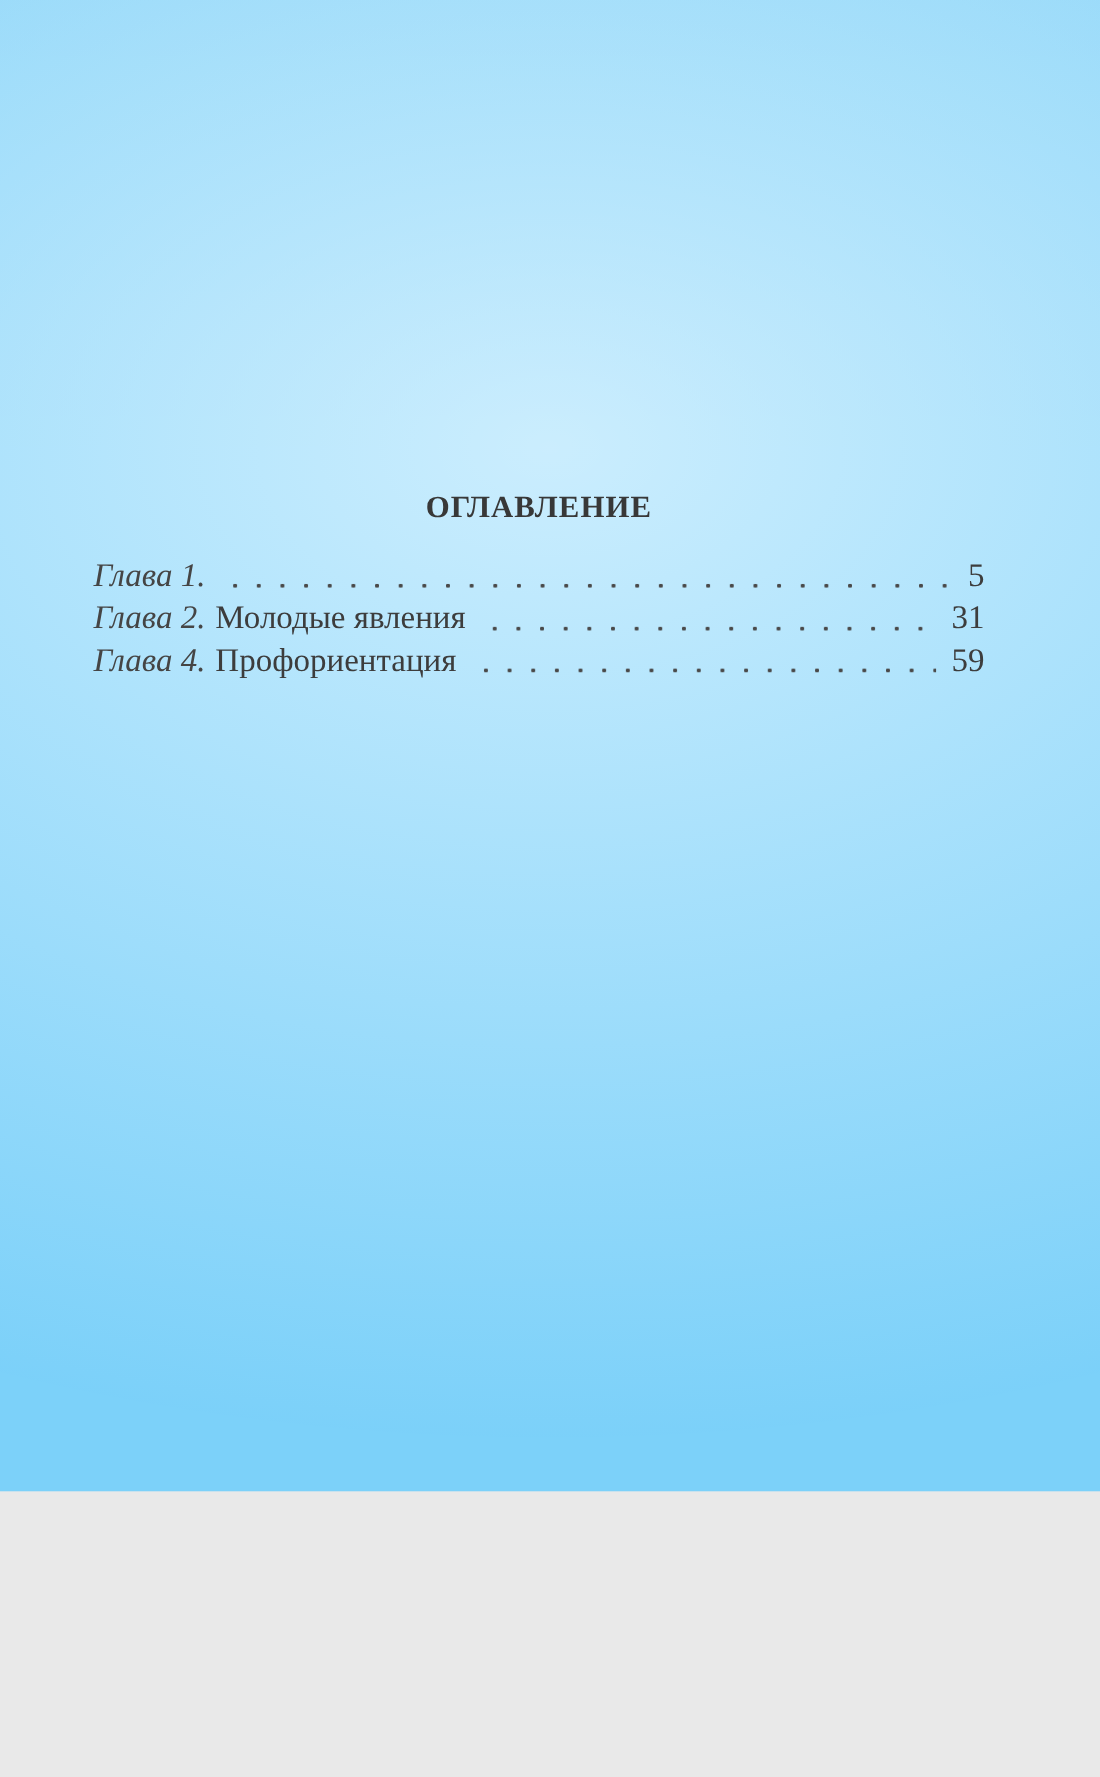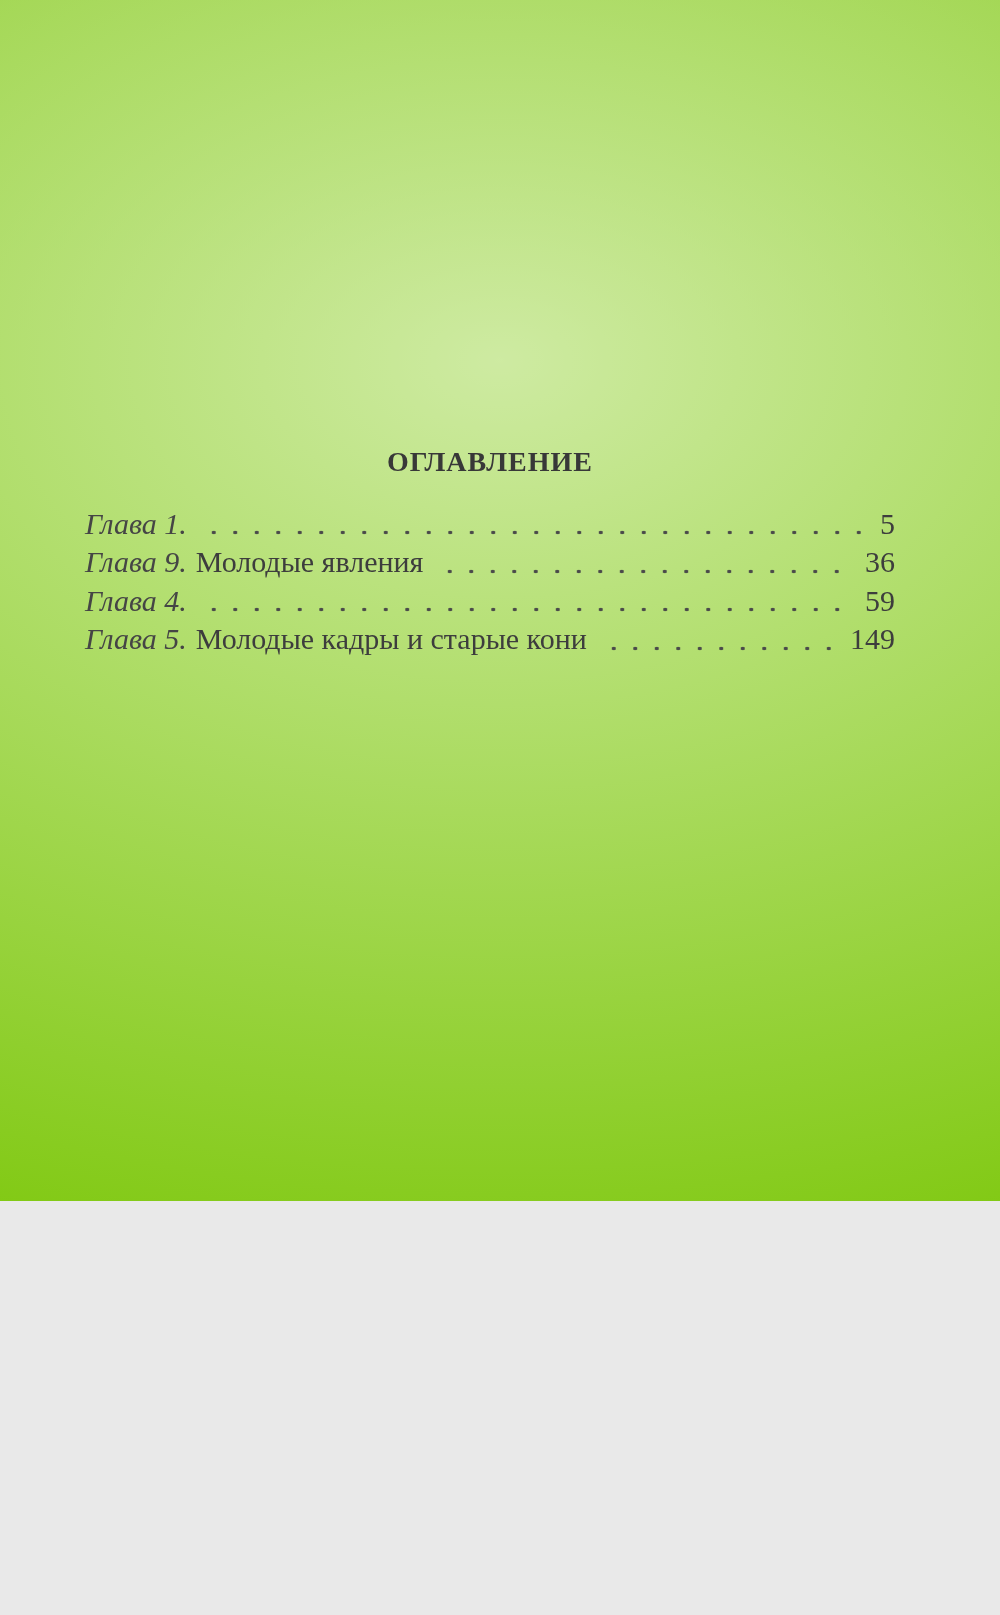--- a/index.html
+++ b/index.html
@@ -3,23 +3,23 @@
 <meta charset="utf-8">
 <style>
   html, body {
     margin: 0;
     padding: 0;
     background: #e9e9e9;
   }
   .page {
     position: relative;
     width: 1000px;
-    height: 1201px;
+    height: 1356px;
     margin: 0 auto;
-    background: #84cc16;
+    background: #7dd3fc;
     font-family: "Liberation Serif", "DejaVu Serif", serif;
     color: #3d3d3d;
     overflow: hidden;
   }
   
   .page::before {
     content: "";
     position: absolute;
     inset: 0;
     background:
@@ -110,37 +110,32 @@
 
   <div class="toc">
 
     <div class="toc-row">
       <span class="chapter-label">Глава 1.</span>
       <span class="dot-leader"></span>
       <span class="page-number">5</span>
     </div>
 
     <div class="toc-row">
-      <span class="chapter-label">Глава 9.</span>
+      <span class="chapter-label">Глава 2.</span>
       <span class="entry-title">Молодые явления</span>
       <span class="dot-leader"></span>
-      <span class="page-number">36</span>
+      <span class="page-number">31</span>
     </div>
 
     <div class="toc-row">
       <span class="chapter-label">Глава 4.</span>
+      <span class="entry-title">Профориентация</span>
       <span class="dot-leader"></span>
       <span class="page-number">59</span>
     </div>
 
 
-    <div class="toc-row">
-      <span class="chapter-label">Глава 5.</span>
-      <span class="entry-title">Молодые кадры и старые кони</span>
-      <span class="dot-leader"></span>
-      <span class="page-number">149</span>
-    </div>
 
   </div>
 
   <div class="scan-speck"></div>
 
 </div>
 
 </body></html>

